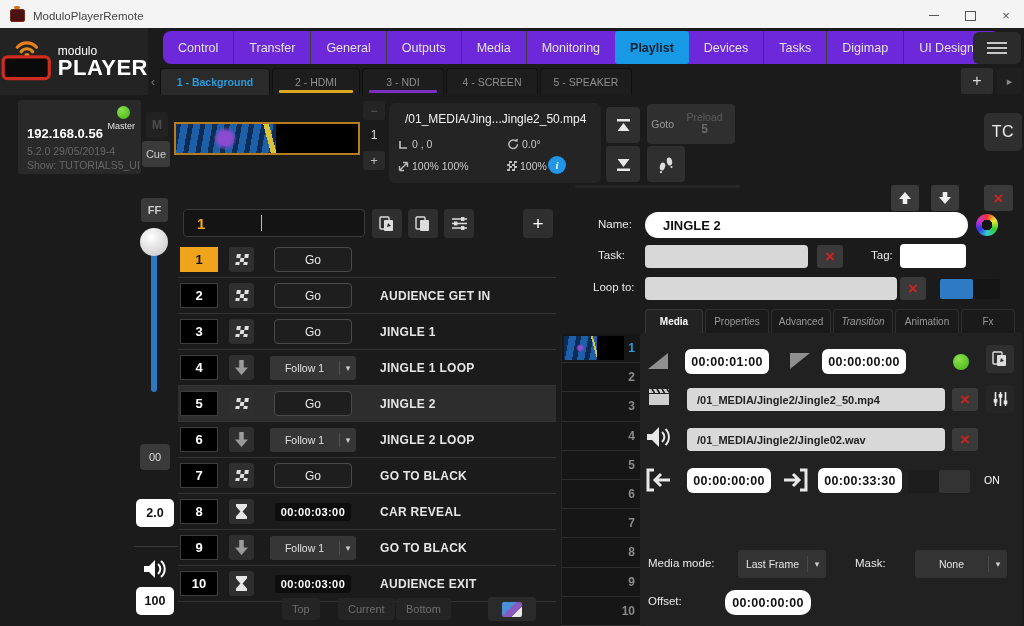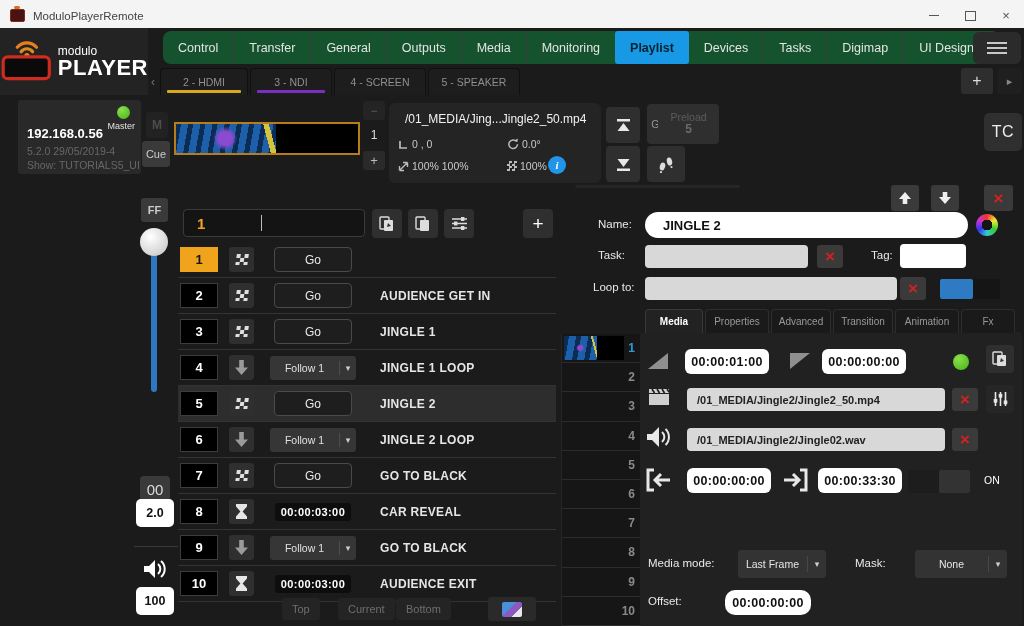--- a/index.html
+++ b/index.html
@@ -23,21 +23,21 @@
   .tb-close-glyph{font-size:13px;line-height:1;}
 
   
   .app{left:0;top:28px;width:1024px;height:598px;background:#1b1b1b;}
 
   .logo-block{left:0;top:0;width:148px;height:67px;background:#232323;display:flex;align-items:center;}
   .logo-text{margin-left:4px;line-height:1;}
   .logo-top{font-size:12px;color:#fff;}
   .logo-bottom{font-size:22px;font-weight:bold;color:#fff;letter-spacing:.5px;}
 
-  .main-tabs{left:163px;top:3px;height:33px;background:#14532d;border-radius:8px;
+  .main-tabs{left:163px;top:3px;height:33px;background:#6d28d9;border-radius:8px;
     display:flex;align-items:stretch;}
   .main-tab{display:flex;align-items:center;padding:0 15px;font-size:12.5px;color:#e4e4e4;
     border-left:1px solid #3b3b3b;white-space:nowrap;}
   .main-tab:first-child{border-left:none;}
   .main-tab.active{background:#1899e6;color:#06222f;border-left:none;border-radius:3px;font-weight:bold;}
   .main-tab.active + .main-tab{border-left:none;}
   .hamburger{left:973px;top:4px;width:48px;height:32px;background:#2b2b2b;border-radius:6px;
     display:flex;flex-direction:column;align-items:center;justify-content:center;gap:3px;}
   .hamburger span{width:20px;height:2px;background:#c8c8c8;}
 
@@ -91,35 +91,35 @@
     background:#2196e8;color:#fff;font-size:11px;font-style:italic;font-weight:bold;
     font-family:"Liberation Serif",serif;display:flex;align-items:center;justify-content:center;}
 
   
   .sq-btn{background:#2f2f2f;border-radius:4px;display:flex;align-items:center;justify-content:center;}
   .skip-top{left:606px;top:79px;width:34px;height:36px;}
   .skip-bottom{left:606px;top:118px;width:34px;height:36px;}
   .goto-btn{left:647px;top:76px;width:38px;height:40px;flex-direction:row;line-height:1.15;}
   .goto-btn .t1{font-size:10.5px;color:#9a9a9a;}
   .goto-btn .t2{font-size:12px;font-weight:bold;color:#ececec;}
-  .preload-btn{left:658px;top:76px;width:61px;height:40px;flex-direction:column;line-height:1.15;}
+  .preload-btn{left:674px;top:76px;width:61px;height:40px;flex-direction:column;line-height:1.15;}
   .preload-btn .t1{font-size:10.5px;color:#5c5c5c;}
   .preload-btn .t2{font-size:12px;font-weight:bold;color:#6a6a6a;}
   .foot-btn{left:647px;top:118px;width:38px;height:36px;}
   .tc-btn{left:984px;top:85px;width:38px;height:38px;border-radius:5px;
     font-size:16px;color:#ececec;letter-spacing:.5px;}
 
   
   .ff-btn{left:141px;top:170px;width:27px;height:24px;background:#3a3a3a;border-radius:3px;
     color:#ccc;font-size:11px;font-weight:bold;display:flex;align-items:center;justify-content:center;}
   .fader-track{left:151px;top:208px;width:6px;height:156px;background:#2e77c2;border-radius:3px;}
   .fader-knob{left:140px;top:200px;width:28px;height:28px;border-radius:50%;
     background:radial-gradient(circle at 38% 32%,#fff,#c2c2c2);}
   .zero-btn{left:140px;top:416px;width:30px;height:26px;background:#3a3a3a;border-radius:4px;
-    color:#ddd;font-size:15px;display:flex;align-items:center;justify-content:center;margin-top:32px;}
+    color:#ddd;font-size:11px;display:flex;align-items:center;justify-content:center;}
   .rate-field{left:136px;top:471px;width:38px;height:28px;background:#fff;border-radius:5px;
     color:#111;font-size:12.5px;font-weight:bold;display:flex;align-items:center;justify-content:center;}
   .fader-divider{left:134px;top:518px;width:44px;height:1px;background:#3a3a3a;}
   .vol-icon{left:141px;top:528px;width:28px;height:26px;display:flex;align-items:center;justify-content:center;}
   .vol-field{left:136px;top:559px;width:38px;height:28px;background:#fff;border-radius:5px;
     color:#111;font-size:12.5px;font-weight:bold;display:flex;align-items:center;justify-content:center;}
 
   
   .pl-cue-field{left:183px;top:181px;width:182px;height:28px;background:#141414;
     border:1px solid #3a3a3a;border-radius:4px;display:flex;align-items:center;box-sizing:border-box;}
@@ -279,20 +279,23 @@
       <div class="main-tab">UI Designer</div>
     </div>
   <div class="abs hamburger">
     <span></span>
       <span></span>
       <span></span>
   </div>
 
   <div class="abs sub-tabs" id="sub-tabs">
       <div class="sub-prev">‹</div>
+      <div class="sub-tab active" style="width: 110px;">
+        <span>1 - Background</span>
+      </div>
       <div class="sub-tab" style="width: 88px;">
         <span>2 - HDMI</span>
         <div class="sub-accent" style="background: rgb(217, 168, 33);"></div>
       </div>
       <div class="sub-tab" style="width: 82px;">
         <span>3 - NDI</span>
         <div class="sub-accent" style="background: rgb(122, 47, 192);"></div>
       </div>
       <div class="sub-tab" style="width: 92px;">
         <span>4 - SCREEN</span>
@@ -662,21 +665,21 @@
   <div class="abs red-x-btn loop-x">×</div>
   <div class="abs loop-toggle">
       <div class="knob"></div>
     </div>
 
   <div class="abs ed-content"></div>
   <div class="abs ed-tabs" id="ed-tabs">
       <div class="ed-tab active" style="width: 58px;">Media</div>
       <div class="ed-tab" style="width: 64px;">Properties</div>
       <div class="ed-tab" style="width: 60px;">Advanced</div>
-      <div class="ed-tab" style="width: 60px;">Transition</div>
+      <div class="ed-tab" style="width: 60px; font-style: italic;">Transition</div>
       <div class="ed-tab" style="width: 64px;">Animation</div>
       <div class="ed-tab" style="width: 54px;">Fx</div>
     </div>
 
   <div class="abs fade-in-icon"></div>
   <div class="abs time-field fadein-field">00:00:01:00</div>
   <div class="abs fade-out-icon"></div>
   <div class="abs time-field fadeout-field">00:00:00:00</div>
   <div class="abs green-dot"></div>
   <div class="abs pin-btn">

